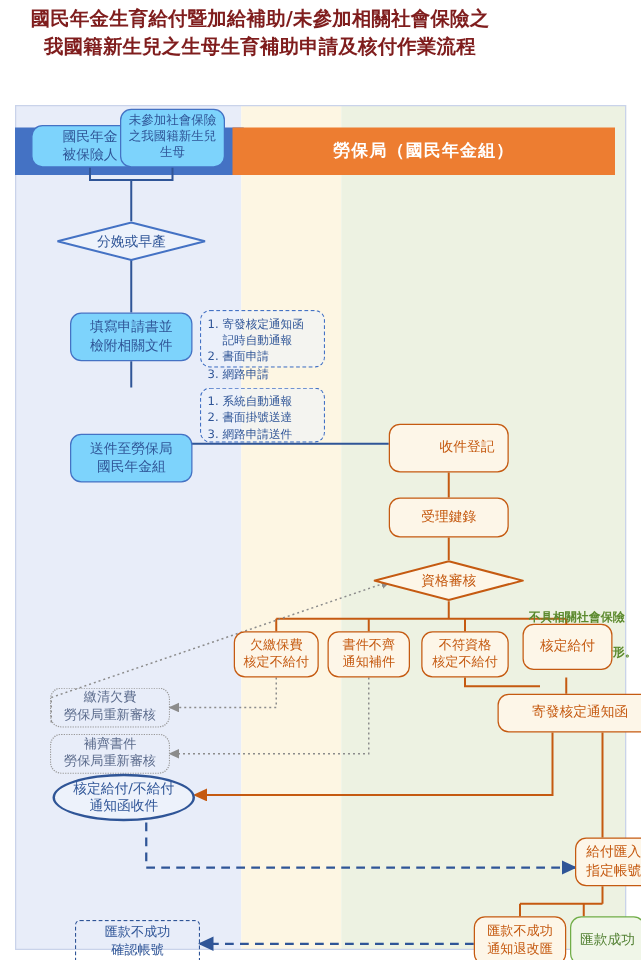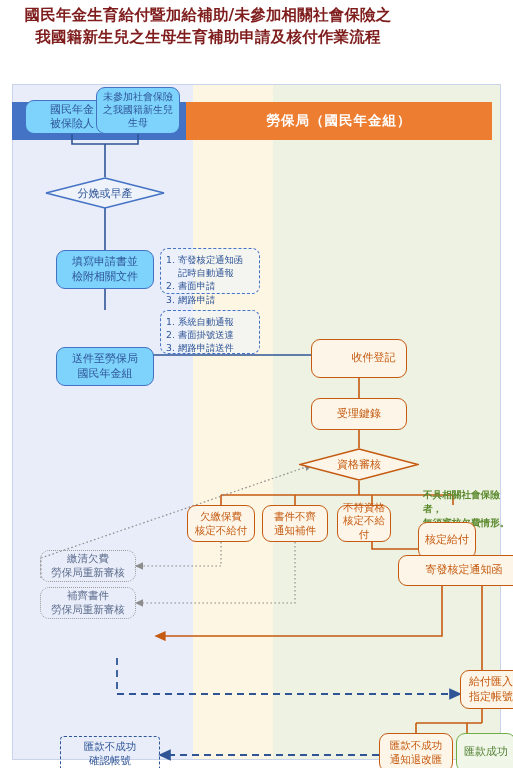--- a/index.html
+++ b/index.html
@@ -254,43 +254,47 @@
     <div class="node n-orange" style="left:175px;top:447px;width:68px;height:37px;font-size:10.5px;">
       <span>欠繳保費
 核定不給付</span>
     </div>
 
     <div class="node n-orange" style="left:250px;top:447px;width:66px;height:37px;font-size:10.5px;">
       <span>書件不齊
 通知補件</span>
     </div>
 
-    <div class="node n-orange" style="left:325px;top:447px;width:54px;height:37px;font-size:10.5px;align-items:flex-end;">
+    <div class="node n-orange" style="left:325px;top:447px;width:70px;height:37px;font-size:10.5px;">
       <span>不符資格
 核定不給付</span>
     </div>
 
-    <div class="node n-orange" style="left:406px;top:464px;width:58px;height:37px;">
+    <div class="node n-orange" style="left:406px;top:441px;width:72px;height:37px;">
       <span>核定給付</span>
     </div>
 
     <div class="node n-orange" style="left:344px;top:497px;width:132px;height:31px;margin-left:42px;">
       <span>寄發核定通知函</span>
     </div>
 
     <div class="gbox" style="left:28px;top:492px;width:96px;height:32px;">
       <span>繳清欠費
 勞保局重新審核</span>
     </div>
 
     <div class="gbox" style="left:28px;top:529px;width:96px;height:32px;">
       <span>補齊書件
 勞保局重新審核</span>
     </div>
 
+    <div class="ellipse e-blue" style="left:30px;top:561px;width:114px;height:38px;">
+      <span>核定給付/不給付
+通知函收件</span>
+    </div>
 
     <div class="node n-orange" style="left:448px;top:612px;width:62px;height:39px;">
       <span>給付匯入
 指定帳號</span>
     </div>
 
     <div class="node n-orange" style="left:367px;top:675px;width:74px;height:39px;font-size:10.5px;">
       <span>匯款不成功
 通知退改匯</span>
     </div>

